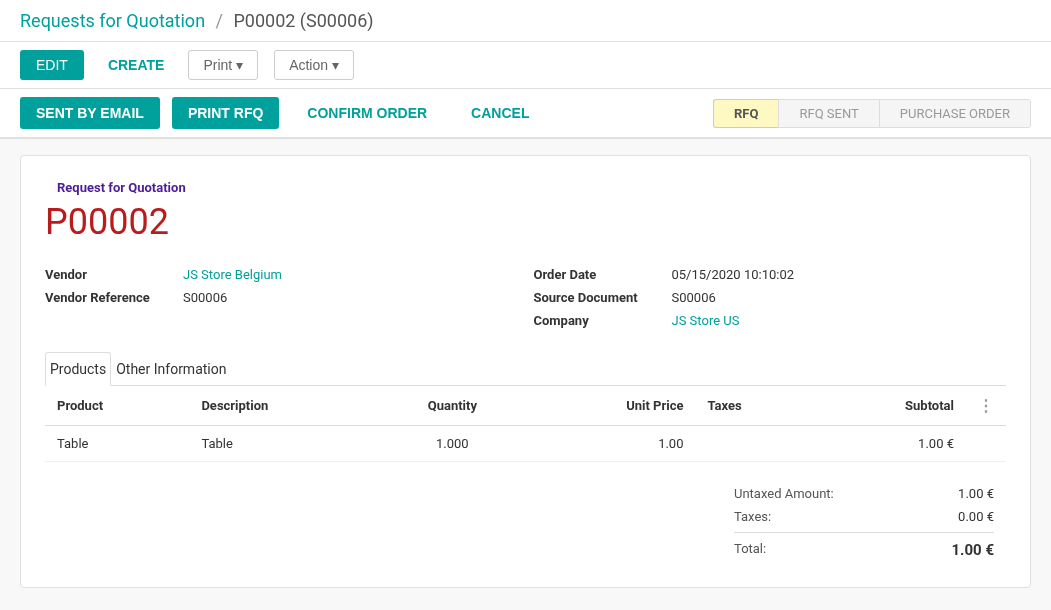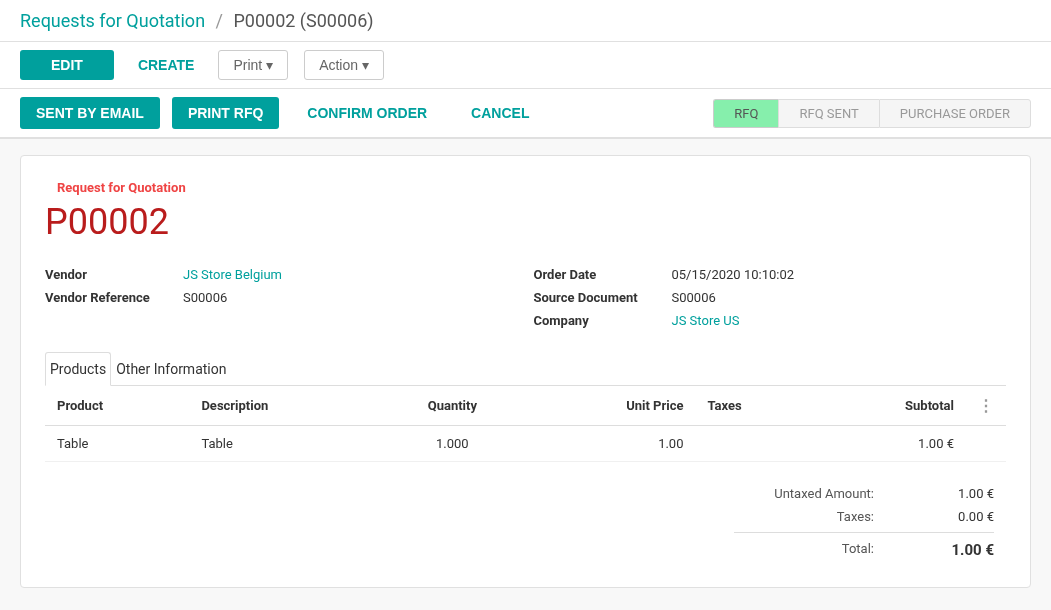--- a/index.html
+++ b/index.html
@@ -2,40 +2,40 @@
 <html><head>
   <meta charset="utf-8">
   <style>
     * { box-sizing: border-box; margin: 0; padding: 0; }
     body { font-family: -apple-system, BlinkMacSystemFont, 'Segoe UI', Roboto, sans-serif; font-size: 14px; background: #f8f8f8; color: #333; }
 
     .top-bar { background: #fff; padding: 10px 20px; display: flex; align-items: center; justify-content: space-between; border-bottom: 1px solid #e0e0e0; }
     .breadcrumb { font-size: 18px; color: #555; font-weight: 400; }
 
     .action-bar { background: #fff; padding: 8px 20px; display: flex; align-items: center; gap: 8px; border-bottom: 1px solid #e0e0e0; }
-    .btn-edit { background: #00a09d; color: #fff; border: none; padding: 7px 31px; border-radius: 3px; cursor: pointer; font-size: 14px; font-weight: 700; }
+    .btn-edit { background: #00a09d; color: #fff; border: none; padding: 7px 16px; border-radius: 3px; cursor: pointer; font-size: 14px; font-weight: 400; }
     .btn-create { background: transparent; color: #00a09d; border: none; padding: 7px 16px; cursor: pointer; font-size: 14px; font-weight: 600; }
     .btn-print, .btn-action { background: transparent; color: #666; border: 1px solid #ccc; padding: 6px 14px; border-radius: 3px; cursor: pointer; font-size: 14px; margin-left: auto; }
     .btn-action { margin-left: 8px; }
     .top-right-btns { display: flex; gap: 8px; align-items: center; }
 
     .toolbar { background: #fff; padding: 8px 20px; display: flex; align-items: center; gap: 12px; border-bottom: 2px solid #e0e0e0; }
     .btn-send-email { background: #00a09d; color: #fff; border: none; padding: 8px 16px; border-radius: 3px; cursor: pointer; font-size: 14px; font-weight: 600; }
     .btn-print-rfq { background: #00a09d; color: #fff; border: none; padding: 8px 16px; border-radius: 3px; cursor: pointer; font-size: 14px; font-weight: 600; }
     .btn-confirm { background: transparent; color: #00a09d; border: none; padding: 8px 16px; cursor: pointer; font-size: 14px; font-weight: 600; }
     .btn-cancel { background: transparent; color: #00a09d; border: none; padding: 8px 16px; cursor: pointer; font-size: 14px; font-weight: 600; }
 
     .status-bar { margin-left: auto; display: flex; align-items: center; }
     .status-step { padding: 6px 20px; font-size: 13px; color: #999; border: 1px solid #ddd; border-right: none; background: #f5f5f5; position: relative; }
     .status-step:first-child { border-radius: 3px 0 0 3px; }
     .status-step:last-child { border-right: 1px solid #ddd; border-radius: 0 3px 3px 0; }
-    .status-step.active { background: #86efac; color: #555; font-weight: 400; border-color: #ccc; }
+    .status-step.active { background: #fef9c3; color: #555; font-weight: 700; border-color: #ccc; }
 
     .main-content { margin: 16px 20px; background: #fff; border: 1px solid #e0e0e0; border-radius: 4px; padding: 24px; }
-    .rfq-label { font-size: 13px; font-weight: 700; color: #ef4444; margin-bottom: 6px; padding-left: 12px; }
+    .rfq-label { font-size: 13px; font-weight: 700; color: #4c1d95; margin-bottom: 6px; padding-left: 12px; }
     .rfq-number { font-size: 36px; font-weight: 400; color: #b91c1c; margin-bottom: 24px; }
 
     .form-grid { display: grid; grid-template-columns: 1fr 1fr; gap: 12px 16px; margin-bottom: 24px; }
     .form-left, .form-right { display: flex; flex-direction: column; gap: 8px; }
     .form-row { display: flex; align-items: baseline; gap: 8px; }
     .form-label { font-weight: 700; font-size: 13px; color: #333; min-width: 130px; }
     .form-value { font-size: 13px; color: #333; }
     .form-value.link { color: #00a09d; cursor: pointer; }
 
     .tabs { display: flex; border-bottom: 1px solid #ddd; margin-bottom: 0; }
@@ -46,21 +46,21 @@
     .products-table thead tr { border-bottom: 1px solid #ddd; }
     .products-table th { padding: 10px 12px; text-align: left; font-size: 13px; font-weight: 700; color: #333; }
     .products-table td { padding: 10px 12px; font-size: 13px; color: #333; border-bottom: 1px solid #f0f0f0; }
     .products-table td.center { text-align: center; }
     .products-table td.right { text-align: right; }
 
     .settings-icon { color: #999; font-size: 16px; cursor: pointer; }
 
     .totals-section { margin-top: 20px; display: flex; flex-direction: column; align-items: flex-end; padding-right: 12px; }
     .total-row { display: flex; justify-content: flex-end; gap: 40px; padding: 4px 0; font-size: 13px; }
-    .total-label { color: #555; font-weight: 400; min-width: 140px; text-align: right; }
+    .total-label { color: #555; font-weight: 400; min-width: 140px; text-align: left; }
     .total-value { min-width: 80px; text-align: right; color: #333; }
     .total-row.grand-total { border-top: 1px solid #ddd; padding-top: 8px; margin-top: 4px; font-weight: 700; }
     .total-row.grand-total .total-value { font-size: 15px; font-weight: 700; }
   </style>
 </head>
 <body>
 
 <div class="top-bar">
   <div class="breadcrumb">
     <span style="color:#00a09d;cursor:pointer;">Requests for Quotation</span>

